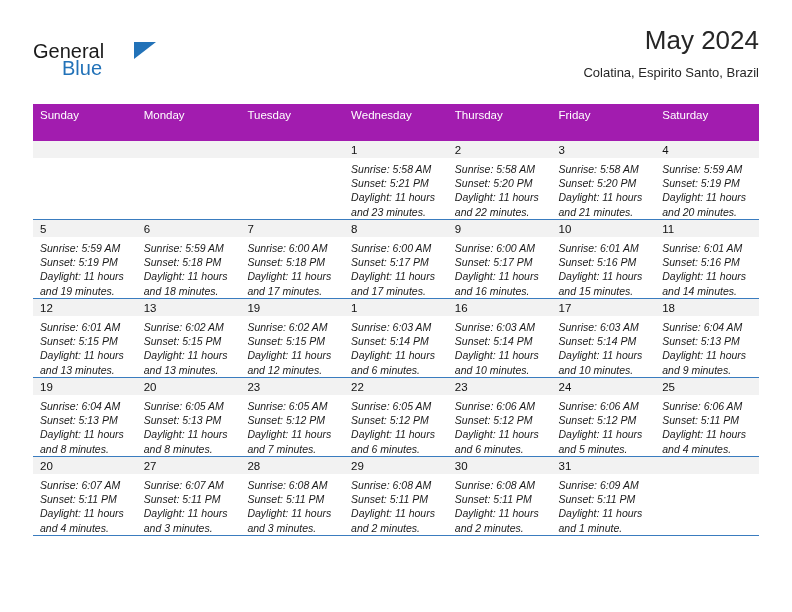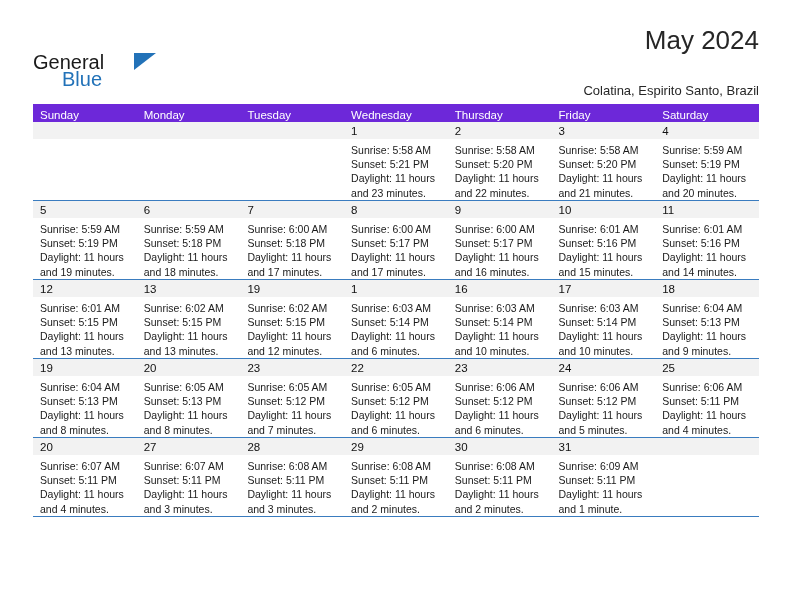--- a/index.html
+++ b/index.html
@@ -25,21 +25,21 @@
   .header {
     position: absolute;
     left: 33px;
     top: 26px;
     width: 726px;
     height: 72px;
   }
   .logo {
     position: absolute;
     left: 0;
-    top: 26px;
+    top: 15px;
     width: 140px;
     height: 50px;
   }
   .logo-general {
     position: absolute;
     left: 0;
     top: 0;
     font-size: 20px;
     letter-spacing: 0px;
     color: #1a1a1a;
@@ -73,40 +73,40 @@
   }
   .month-title {
     font-size: 26px;
     color: #262626;
     line-height: 1.15;
     white-space: nowrap;
   }
   .location-subtitle {
     font-size: 13px;
     color: #262626;
-    margin-top: 27px;
+    margin-top: 9px;
     white-space: nowrap;
   }
 
   
   .calendar {
     position: absolute;
     left: 33px;
     top: 104px;
     width: 726px;
     border-collapse: collapse;
     table-layout: fixed;
   }
   .calendar th {
-    background: #6d28d9;
+    background: #a21caf;
     color: #ffffff;
     font-size: 11.5px;
     font-weight: normal;
     text-align: left;
-    padding: 5px 0 1px 7px;
+    padding: 5px 0 20px 7px;
     height: 12px;
     border: 0;
   }
   .calendar td {
     vertical-align: top;
     height: 78px;
     padding: 0;
     border: 0;
     border-bottom: 1px solid #3a7cbf;
     background: #ffffff;
@@ -131,20 +131,21 @@
     background: #f2f2f2;
   }
   .daycell.empty .details {
     visibility: hidden;
   }
   .details {
     padding: 4px 4px 0 7px;
     font-size: 10.5px;
     line-height: 14.2px;
     color: #1a1a1a;
+    font-style: italic;
   }
   .details div {
     white-space: nowrap;
   }
   .details .daylight-line {
     white-space: normal;
   }
 </style>
 </head>
 <body>

